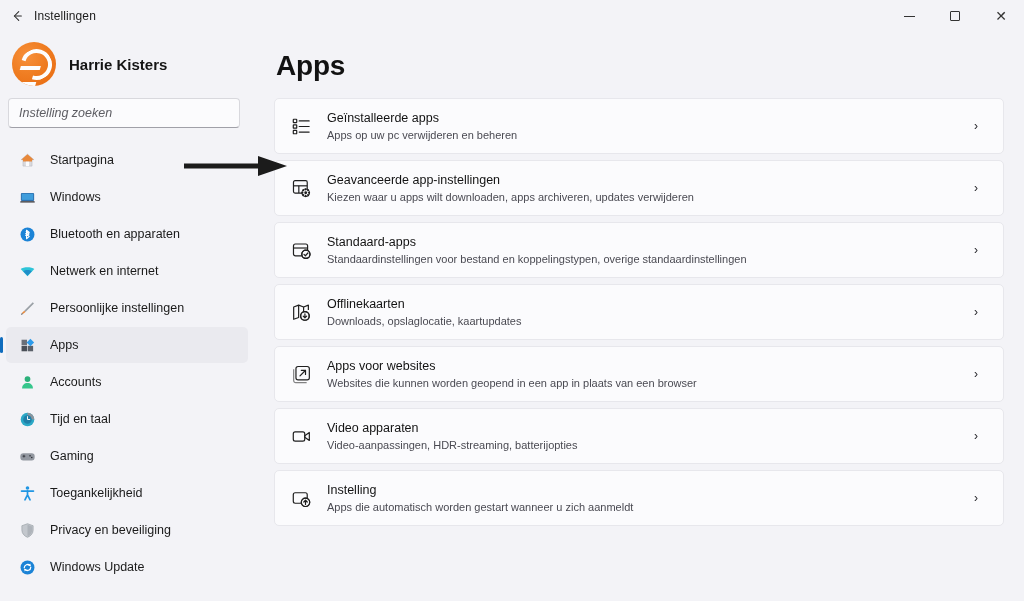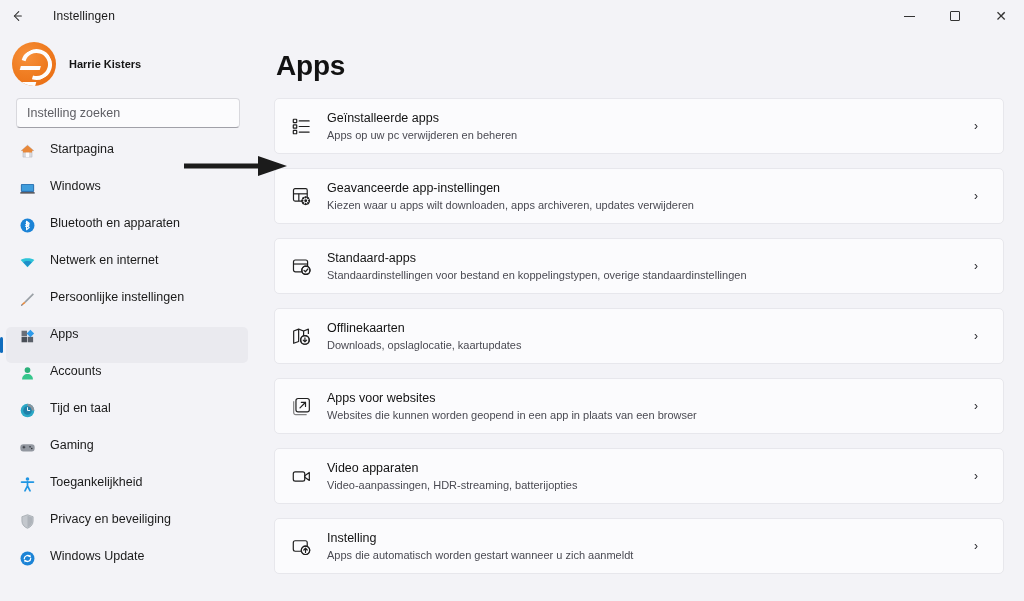--- a/index.html
+++ b/index.html
@@ -37,21 +37,21 @@
     display: flex;
     align-items: center;
     justify-content: center;
     color: #2a2a2a;
     border-radius: 4px;
   }
   .tb-back svg { display:block; }
   .tb-title {
     font-size: 12px;
     color: #1a1a1a;
-    margin-left: 19px;
+    margin-left: 0;
     letter-spacing: .1px;
   }
   .tb-spacer { flex: 1; }
   .winbtn {
     width: 46px;
     height: 32px;
     display: flex;
     align-items: center;
     justify-content: center;
     color: #333;
@@ -106,27 +106,27 @@
   .avatar::after {
     content:"";
     position:absolute;
     left: 6px; top: 24px;
     width: 20px; height: 12px;
     border-top: 4px solid #fdfdfd;
     border-bottom: 4px solid #fdfdfd;
     transform: skewX(-16deg);
   }
   .profile-name {
-    font-size: 11px;
+    font-size: 15px;
     font-weight: bold;
     color: #141414;
     text-align: center;
   }
 
-  .searchwrap { padding: 2px 12px 10px 16px; }
+  .searchwrap { padding: 2px 12px 10px 8px; font-style: italic; }
   .searchbox {
     height: 30px;
     background: #fbfbfd;
     border: 1px solid #d8d8dd;
     border-bottom: 1px solid #a0a0a8;
     border-radius: 4px;
     display: flex;
     align-items: center;
     padding: 0 10px;
   }
@@ -135,21 +135,21 @@
     color: #5d5d63;
   }
 
   .navlist {
     padding: 4px 0 0 6px;
     overflow: hidden;
   }
   .navitem {
     height: 36px;
     display: flex;
-    align-items: flex-start;
+    align-items: center;
     gap: 14px;
     padding-left: 12px;
     margin: 0 4px 1px 0;
     border-radius: 5px;
     position: relative;
   }
   .navitem.selected { background: #eaeaef; }
   .navitem.selected::before {
     content:"";
     position:absolute;
@@ -178,21 +178,21 @@
     padding: 0 20px 0 12px;
     overflow: hidden;
   }
   .page-title {
     font-size: 28px;
     font-weight: bold;
     color: #121212;
     padding: 18px 0 16px 2px;
     letter-spacing: -.2px;
   }
-  .cards { display: flex; flex-direction: column; gap: 14px; }
+  .cards { display: flex; flex-direction: column; gap: 6px; }
   .card {
     height: 56px;
     background: #fbfbfd;
     border: 1px solid #e7e7ec;
     border-radius: 5px;
     display: flex;
     align-items: center;
     padding: 0 16px 0 15px;
     gap: 15px;
   }

